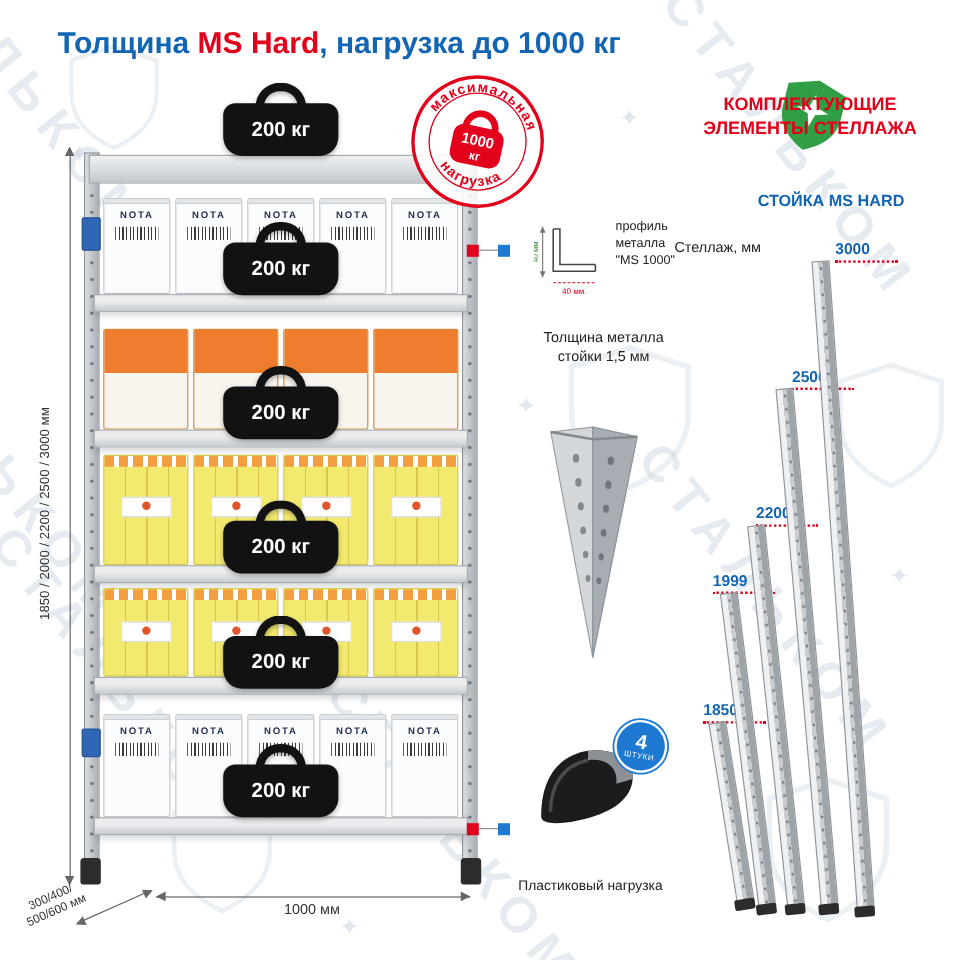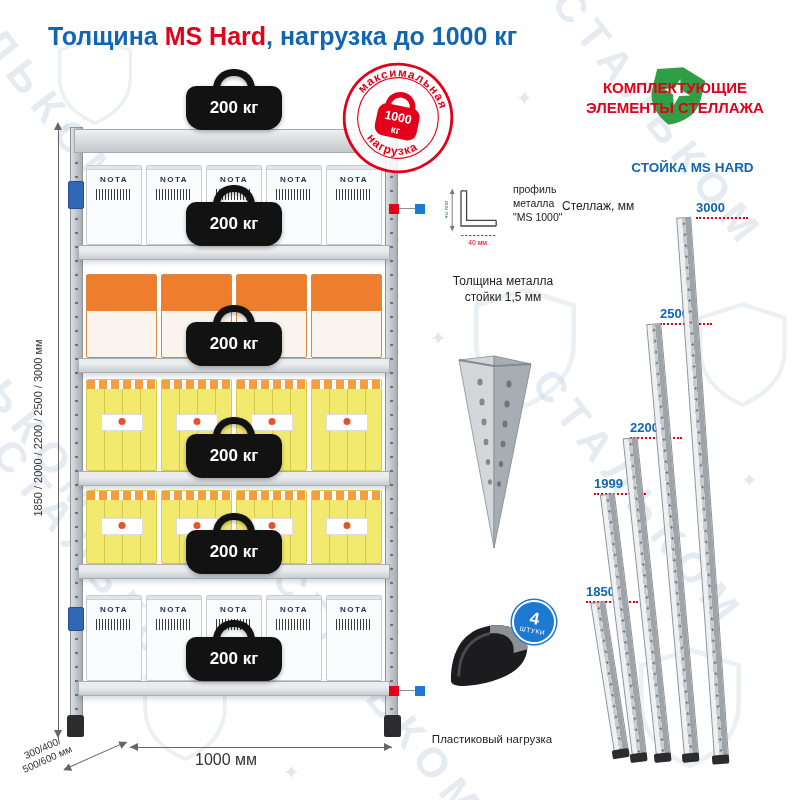--- a/index.html
+++ b/index.html
@@ -72,21 +72,21 @@
   .dim-h{position:absolute;left:130px;top:747px;width:262px;border-top:1.5px solid #666;}
   .dim-d{position:absolute;left:64px;top:769px;width:68px;border-top:1.5px solid #666;
      transform:rotate(-24deg);transform-origin:left center;}
   .arr{position:absolute;width:0;height:0;}
   .arr.up{border-left:4px solid transparent;border-right:4px solid transparent;border-bottom:8px solid #666;}
   .arr.down{border-left:4px solid transparent;border-right:4px solid transparent;border-top:8px solid #666;}
   .arr.aleft{border-top:4px solid transparent;border-bottom:4px solid transparent;border-right:8px solid #666;}
   .arr.aright{border-top:4px solid transparent;border-bottom:4px solid transparent;border-left:8px solid #666;}
   .dim-v-label{position:absolute;left:-92px;top:422px;width:260px;text-align:center;
      transform:rotate(-90deg);font-size:11px;color:#333;}
-  .dim-h-label{position:absolute;left:195px;top:751px;width:130px;text-align:left;font-size:16px;color:#333;}
+  .dim-h-label{position:absolute;left:195px;top:751px;width:130px;text-align:center;font-size:12px;color:#333;}
   .dim-d-label{position:absolute;left:14px;top:742px;width:62px;text-align:center;line-height:1.2;
      transform:rotate(-24deg);font-size:10px;color:#333;}
 
   
   .profile-fig{position:absolute;left:445px;top:170px;width:160px;height:100px;}
   .profile-text{position:absolute;left:68px;top:12px;font-size:10.5px;color:#222;line-height:1.35;}
   .thickness{position:absolute;left:437px;top:252px;width:132px;text-align:center;font-size:12px;color:#222;line-height:1.3;margin-top:22px;}
   .angle3d{position:absolute;left:447px;top:350px;}
   .foot-fig{position:absolute;left:442px;top:612px;}
   .count-badge{position:absolute;left:512px;top:600px;width:40px;height:40px;border-radius:50%;

